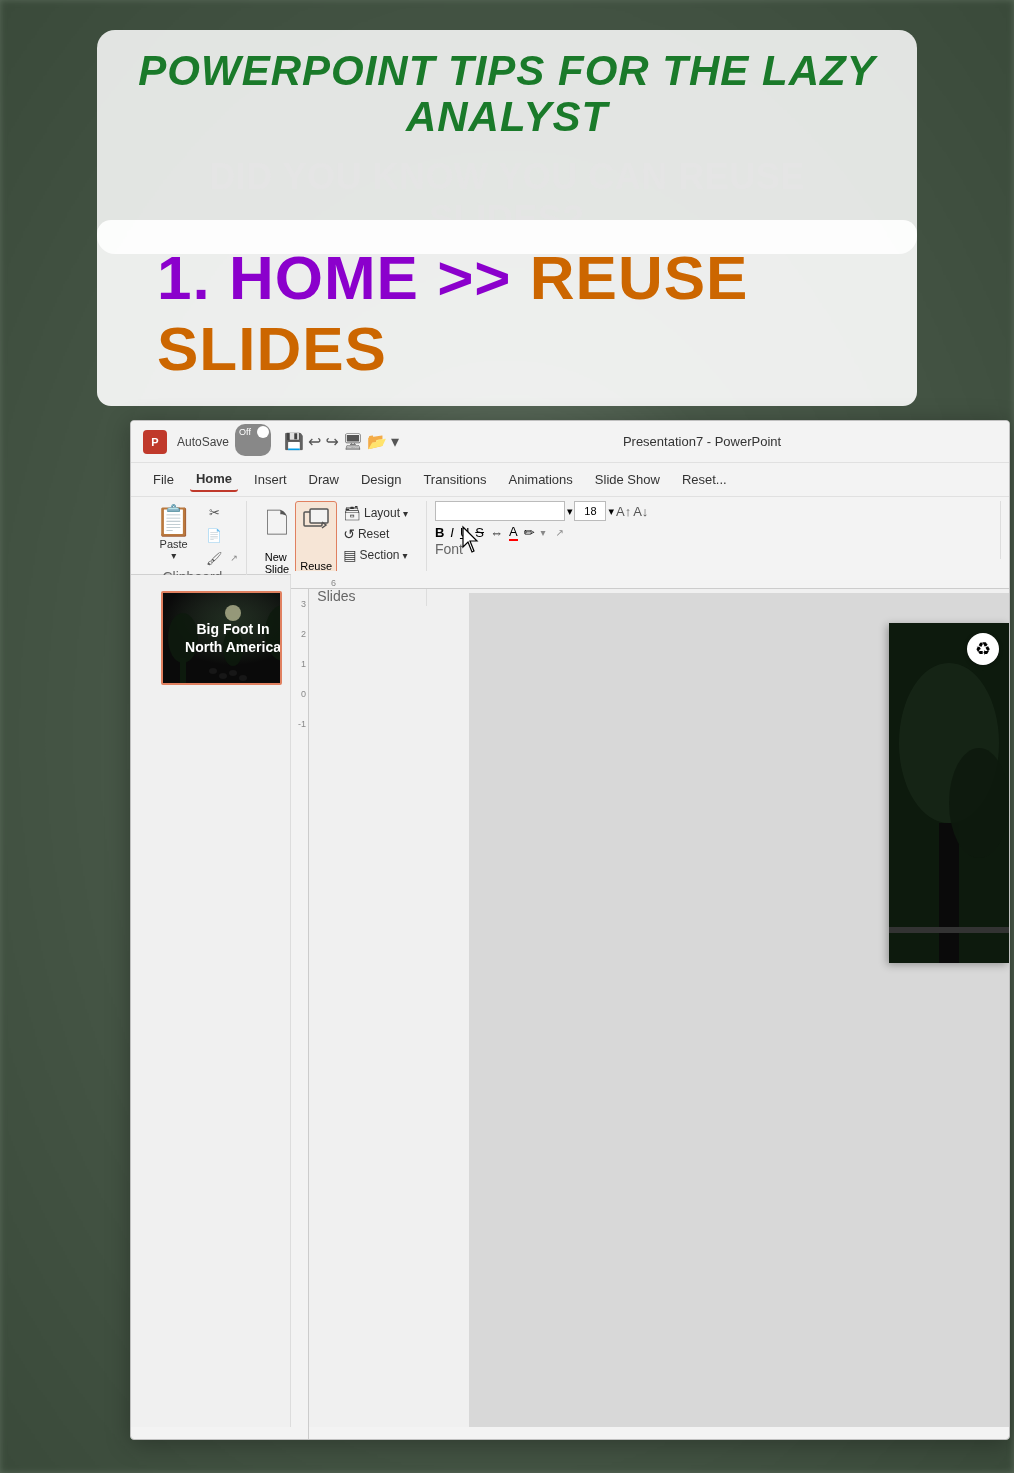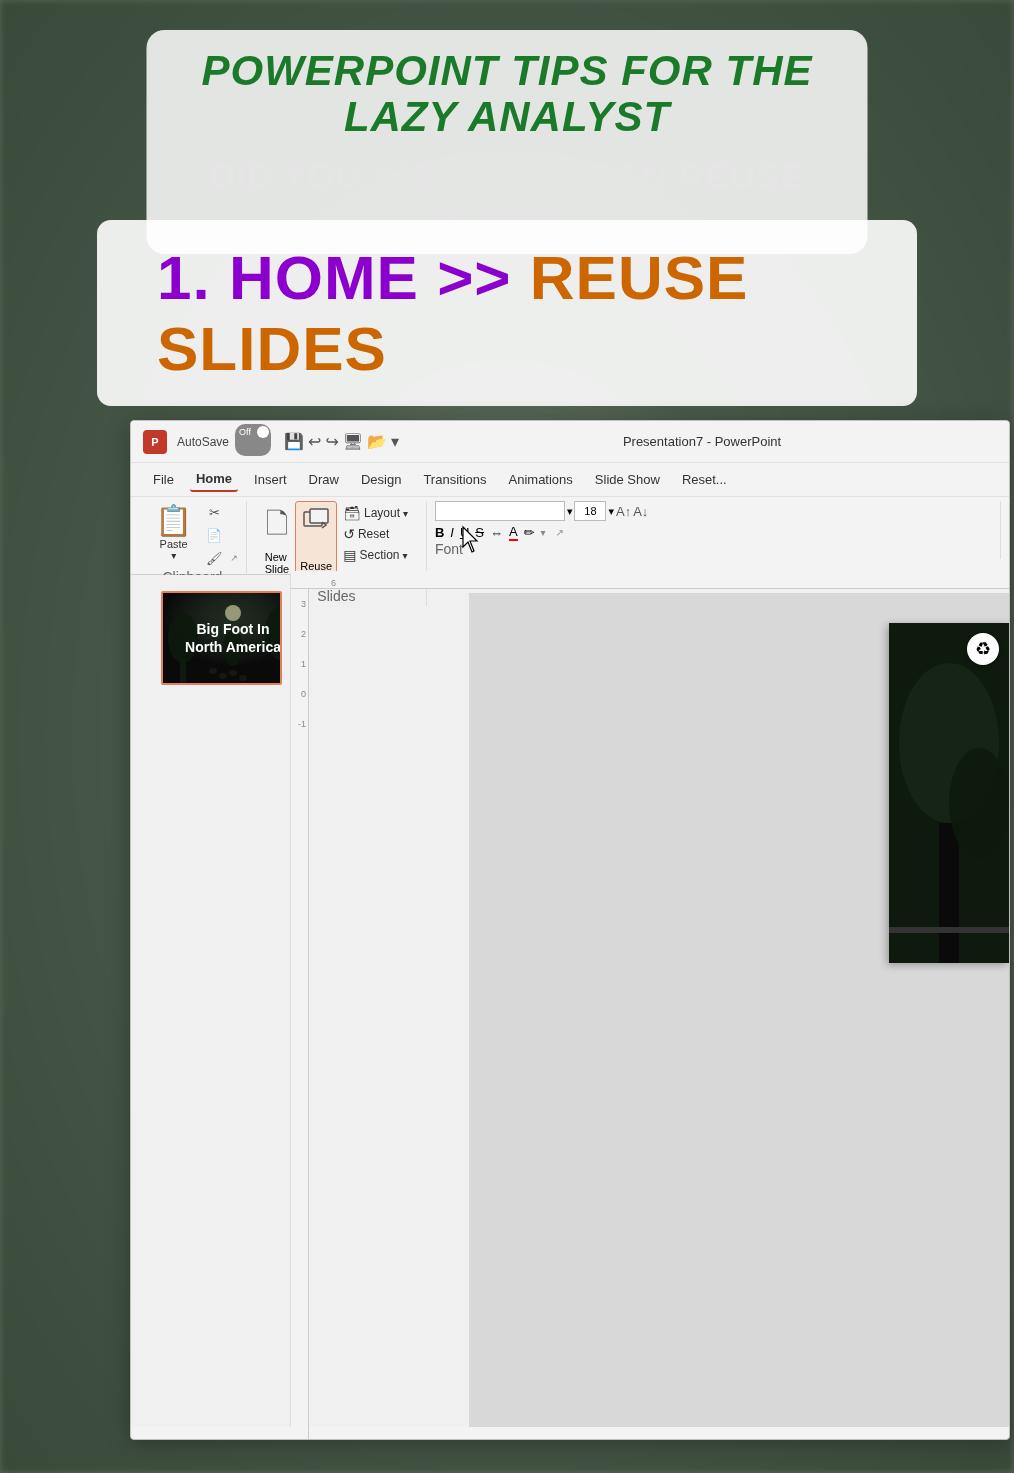--- a/index.html
+++ b/index.html
@@ -25,21 +25,21 @@
     .top-text-area {
       position: absolute;
       top: 30px;
       left: 50%;
       transform: translateX(-50%);
       text-align: center;
       z-index: 10;
       background: rgba(255,255,255,0.85);
       border-radius: 18px;
       padding: 18px 40px 14px 40px;
-      width: 721px;
+      width: 820px;
     }
 
     .top-title {
       font-size: 42px;
       font-weight: 900;
       color: #1a7a2a;
       text-transform: uppercase;
       letter-spacing: 1px;
       line-height: 1.1;
       font-style: italic;

